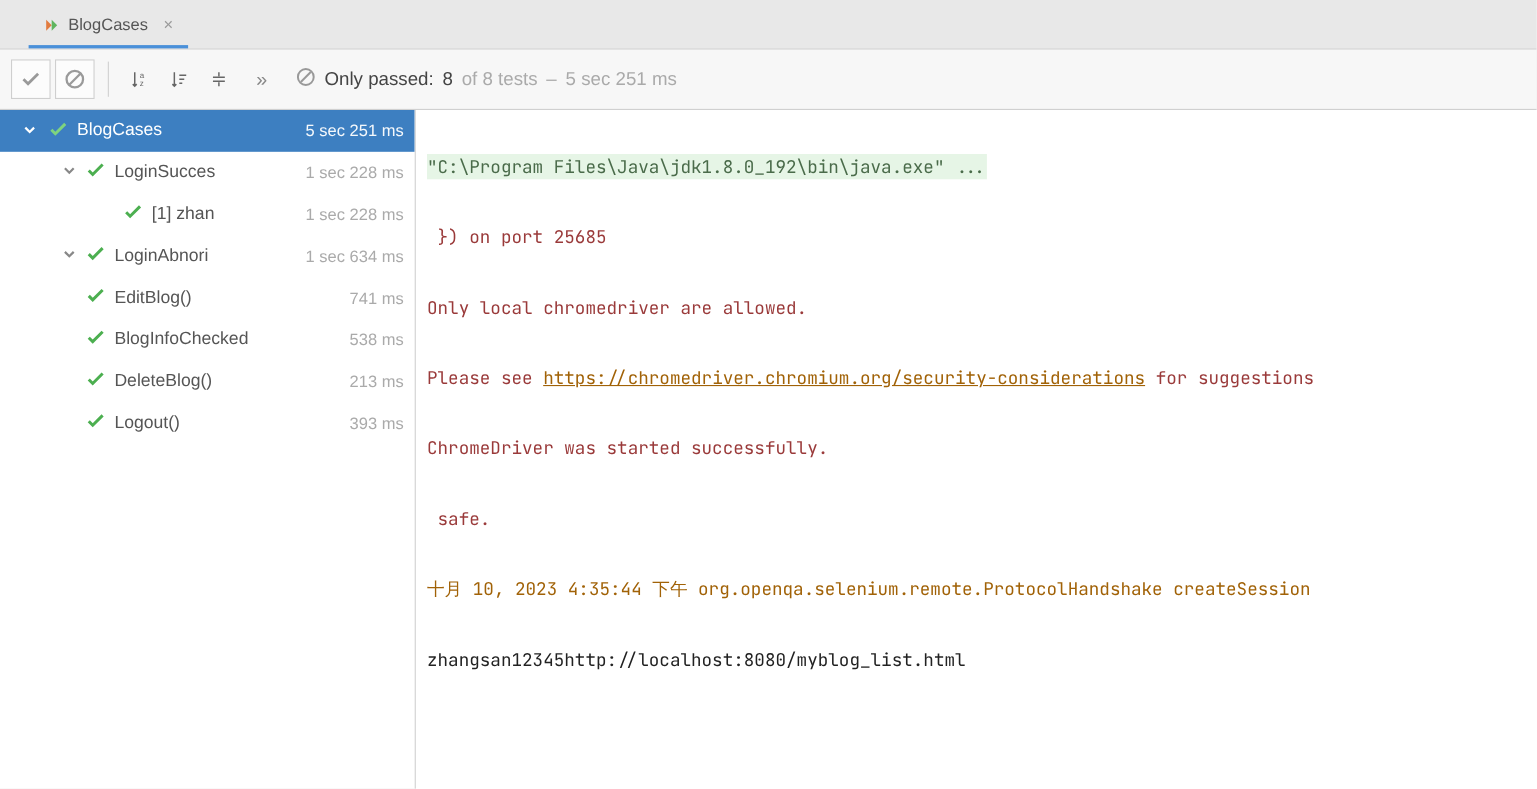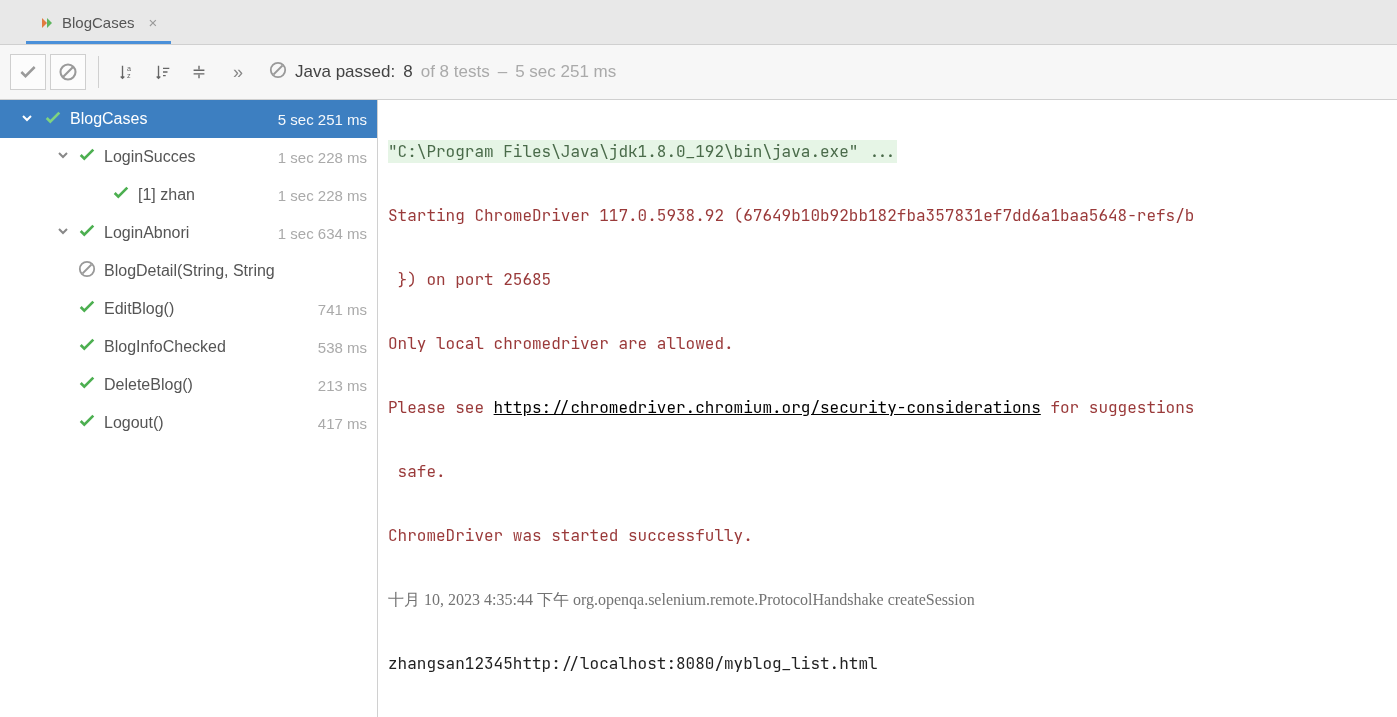--- a/index.html
+++ b/index.html
@@ -159,23 +159,23 @@
   overflow: auto;
   font-family: "JetBrains Mono", Consolas, Menlo, monospace;
   font-size: 16px;
   line-height: 32px;
   padding: 4px 10px;
   white-space: pre;
 }
 .console-line { white-space: pre; }
 .cl-cmd { background: #e6f5e6; color: #4a6b4a; display: inline; padding: 1px 0; }
 .cl-err { color: #9a3a3a; }
-.cl-link { color: #000000; text-decoration: underline; cursor: pointer; }
+.cl-link { color: #a16207; text-decoration: underline; cursor: pointer; }
 .cl-black { color: #222; }
-.cl-red { color: #737373; font-family: Liberation Serif, serif; }
+.cl-red { color: #a16207; }
 .check-icon { width: 18px; height: 18px; }
 .check-icon path { stroke: #4caf50; stroke-width: 3; fill: none; }
 .skip-icon { width: 18px; height: 18px; }
 .skip-icon circle { fill: none; stroke: #999; stroke-width: 2; }
 .skip-icon line { stroke: #999; stroke-width: 2; }
 .root-status-icon { width: 18px; height: 18px; }
 .root-status-icon path { stroke: #7fd47f; stroke-width: 3; fill: none; }
 .chev svg { width: 14px; height: 14px; }
 .chev path { fill: none; stroke: currentColor; stroke-width: 2; }
 </style>
@@ -228,21 +228,21 @@
       </svg>
   </div>
   <span class="toolbar-more">»</span>
   <div class="tests-summary">
     <span>
       <svg class="skip-icon" viewBox="0 0 20 20">
           <circle cx="10" cy="10" r="8"></circle>
           <line x1="5" y1="15" x2="15" y2="5"></line>
         </svg>
     </span>
-    <span class="passed-label">Java passed:</span>
+    <span class="passed-label">Only passed:</span>
     <span class="passed-count">8</span>
     <span class="of-tests">of 8 tests</span>
     <span class="of-tests">–</span>
     <span class="duration">5 sec 251 ms</span>
   </div>
 </div>
 
 <div class="main">
   <div class="tree-panel">
     <div class="tree-root">
@@ -291,32 +291,20 @@
               <path d="M3 10l4 4L17 4"></path>
             </svg></span>
           <span class="name">LoginAbnori</span>
           <span class="time">1 sec 634 ms</span>
         </div>
         <div class="tree-row">
           <span class="indent" style="width: 54px;"></span>
           <span class="chev empty"><svg viewBox="0 0 14 14">
               <path d="M3 5l4 4 4-4"></path>
             </svg></span>
-          <span class="status-icon"><svg class="skip-icon" viewBox="0 0 20 20">
-              <circle cx="10" cy="10" r="8"></circle>
-              <line x1="5" y1="15" x2="15" y2="5"></line>
-            </svg></span>
-          <span class="name">BlogDetail(String, String</span>
-          <span class="time"></span>
-        </div>
-        <div class="tree-row">
-          <span class="indent" style="width: 54px;"></span>
-          <span class="chev empty"><svg viewBox="0 0 14 14">
-              <path d="M3 5l4 4 4-4"></path>
-            </svg></span>
           <span class="status-icon"><svg class="check-icon" viewBox="0 0 20 20">
               <path d="M3 10l4 4L17 4"></path>
             </svg></span>
           <span class="name">EditBlog()</span>
           <span class="time">741 ms</span>
         </div>
         <div class="tree-row">
           <span class="indent" style="width: 54px;"></span>
           <span class="chev empty"><svg viewBox="0 0 14 14">
               <path d="M3 5l4 4 4-4"></path>
@@ -340,33 +328,32 @@
         </div>
         <div class="tree-row">
           <span class="indent" style="width: 54px;"></span>
           <span class="chev empty"><svg viewBox="0 0 14 14">
               <path d="M3 5l4 4 4-4"></path>
             </svg></span>
           <span class="status-icon"><svg class="check-icon" viewBox="0 0 20 20">
               <path d="M3 10l4 4L17 4"></path>
             </svg></span>
           <span class="name">Logout()</span>
-          <span class="time">417 ms</span>
+          <span class="time">393 ms</span>
         </div>
       </div>
   </div>
 
   <div class="console-panel">
 <div class="console-line"><span class="cl-cmd">"C:\Program Files\Java\jdk1.8.0_192\bin\java.exe" ...</span></div>
-<div class="console-line cl-err">Starting ChromeDriver 117.0.5938.92 (67649b10b92bb182fba357831ef7dd6a1baa5648-refs/b</div>
 <div class="console-line cl-err"> }) on port 25685</div>
 <div class="console-line cl-err">Only local chromedriver are allowed.</div>
 <div class="console-line"><span class="cl-err">Please see </span><span class="cl-link">https://chromedriver.chromium.org/security-considerations</span><span class="cl-err"> for suggestions</span></div>
+<div class="console-line cl-err">ChromeDriver was started successfully.</div>
 <div class="console-line cl-err"> safe.</div>
-<div class="console-line cl-err">ChromeDriver was started successfully.</div>
 <div class="console-line cl-red">十月 10, 2023 4:35:44 下午 org.openqa.selenium.remote.ProtocolHandshake createSession</div>
 <div class="console-line cl-black">zhangsan12345http://localhost:8080/myblog_list.html</div>
 <div class="console-line"></div>
 
 
 
 <div class="console-line"></div>
 
   </div>
 </div>

